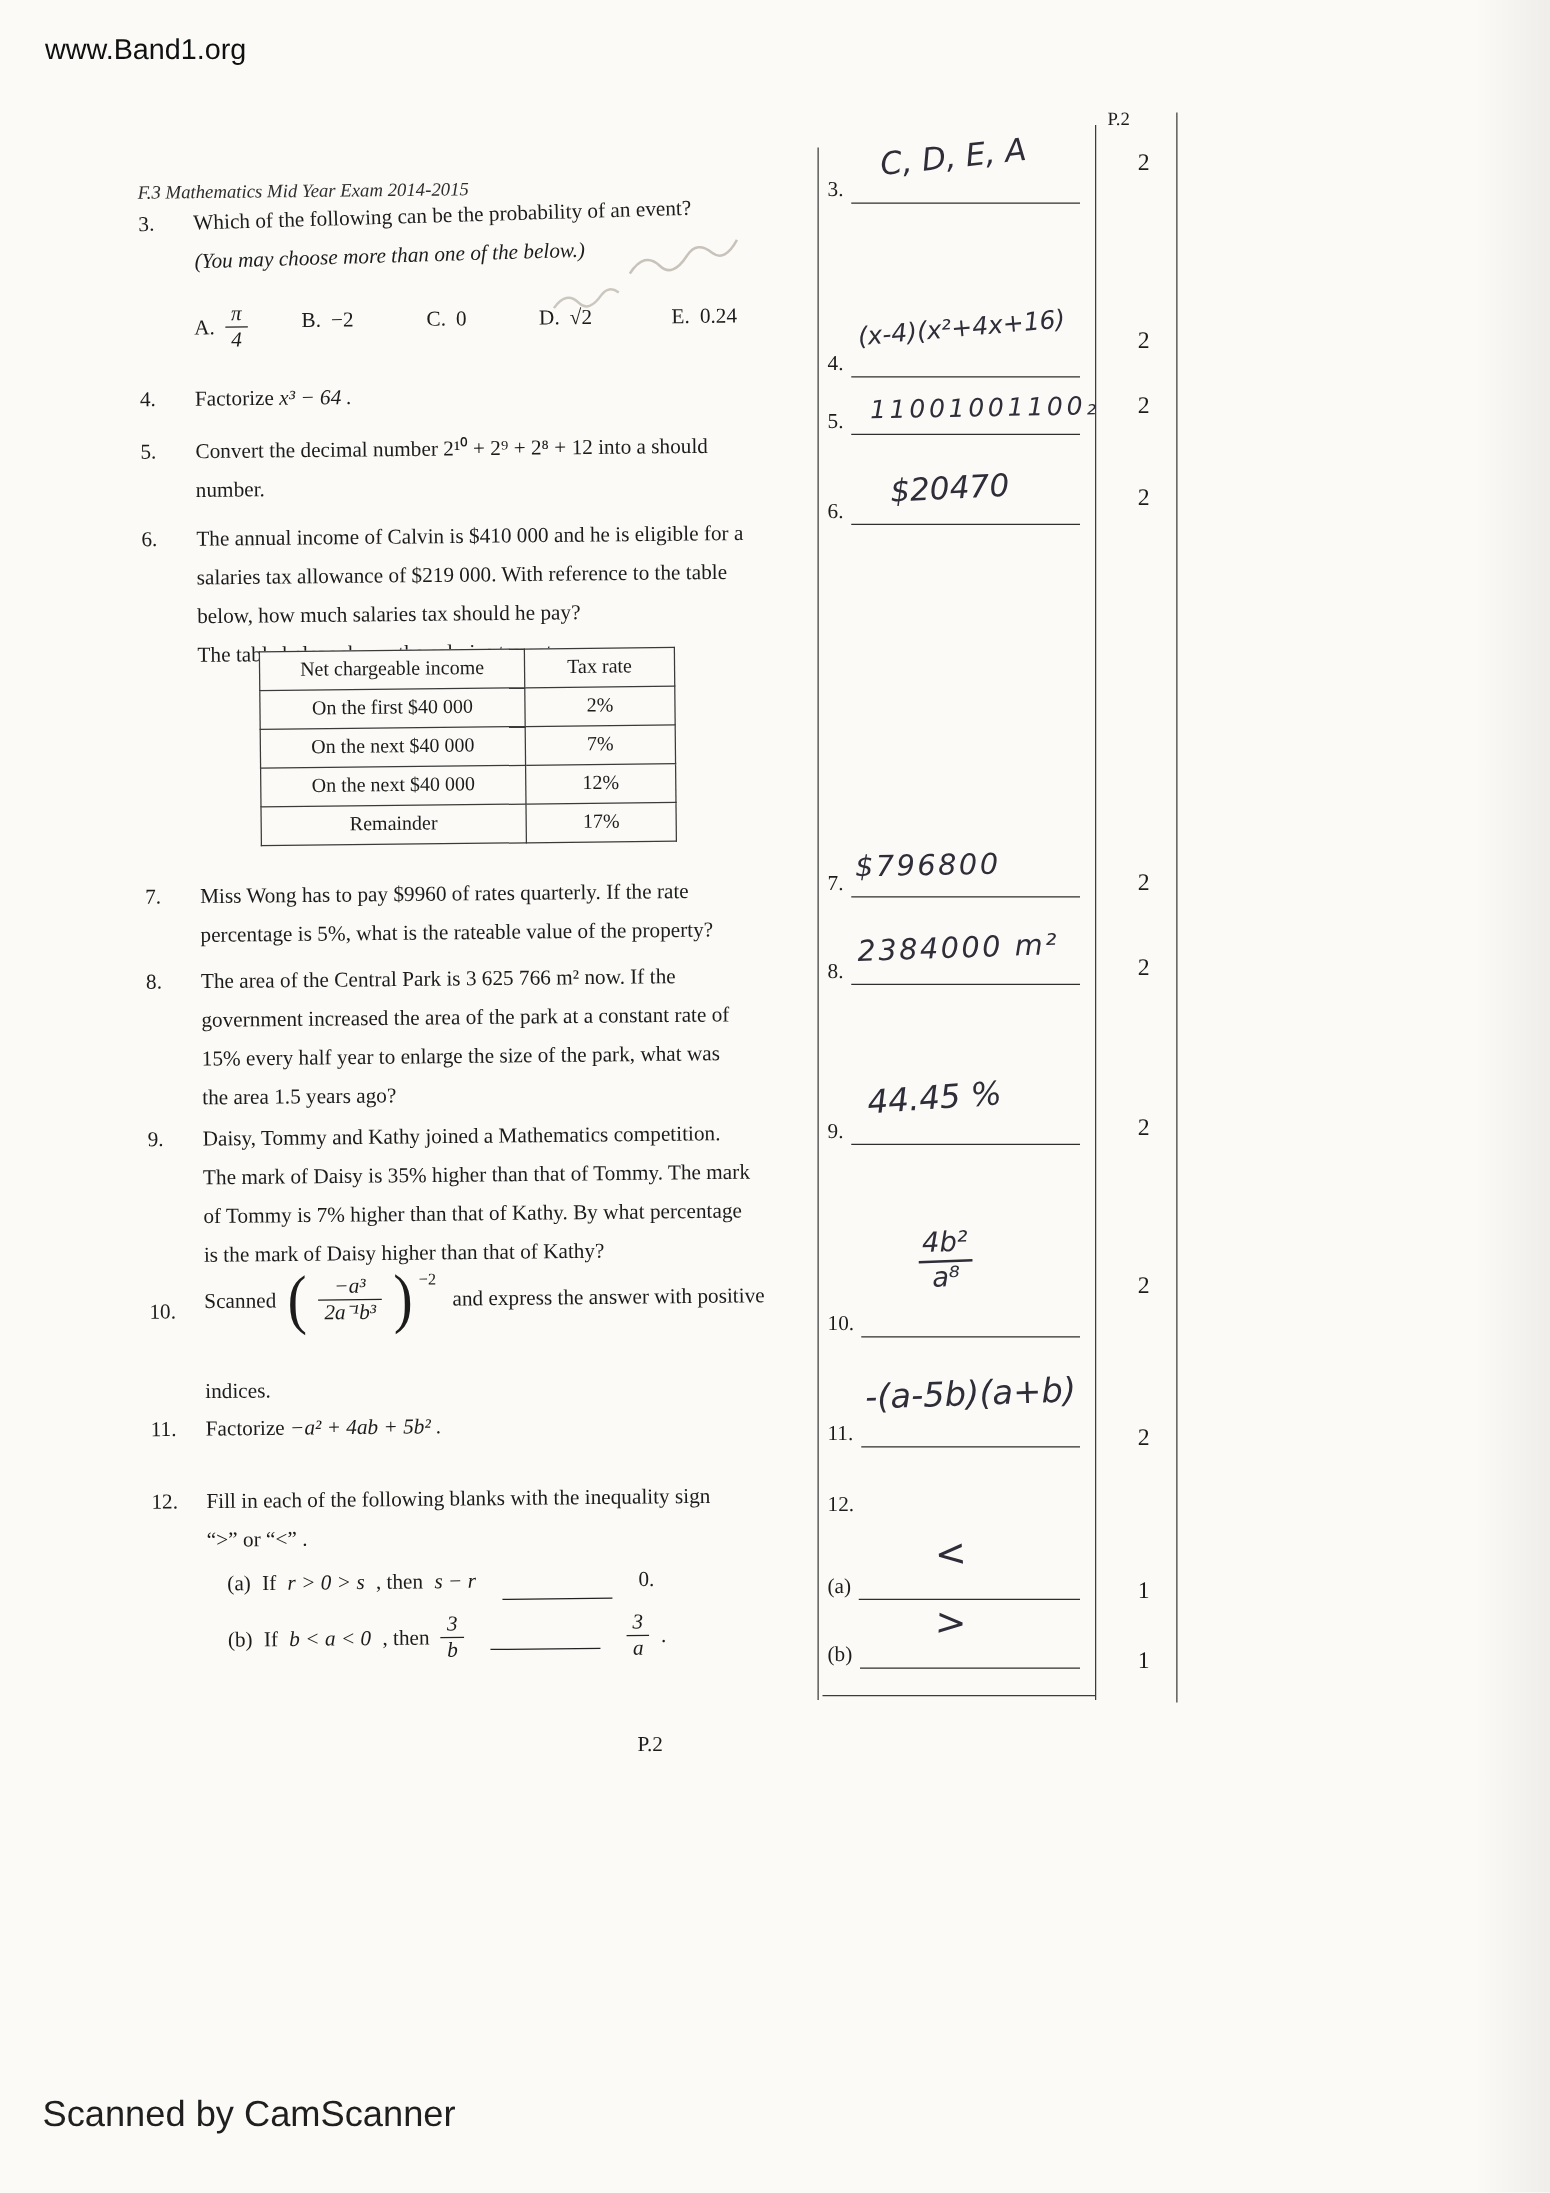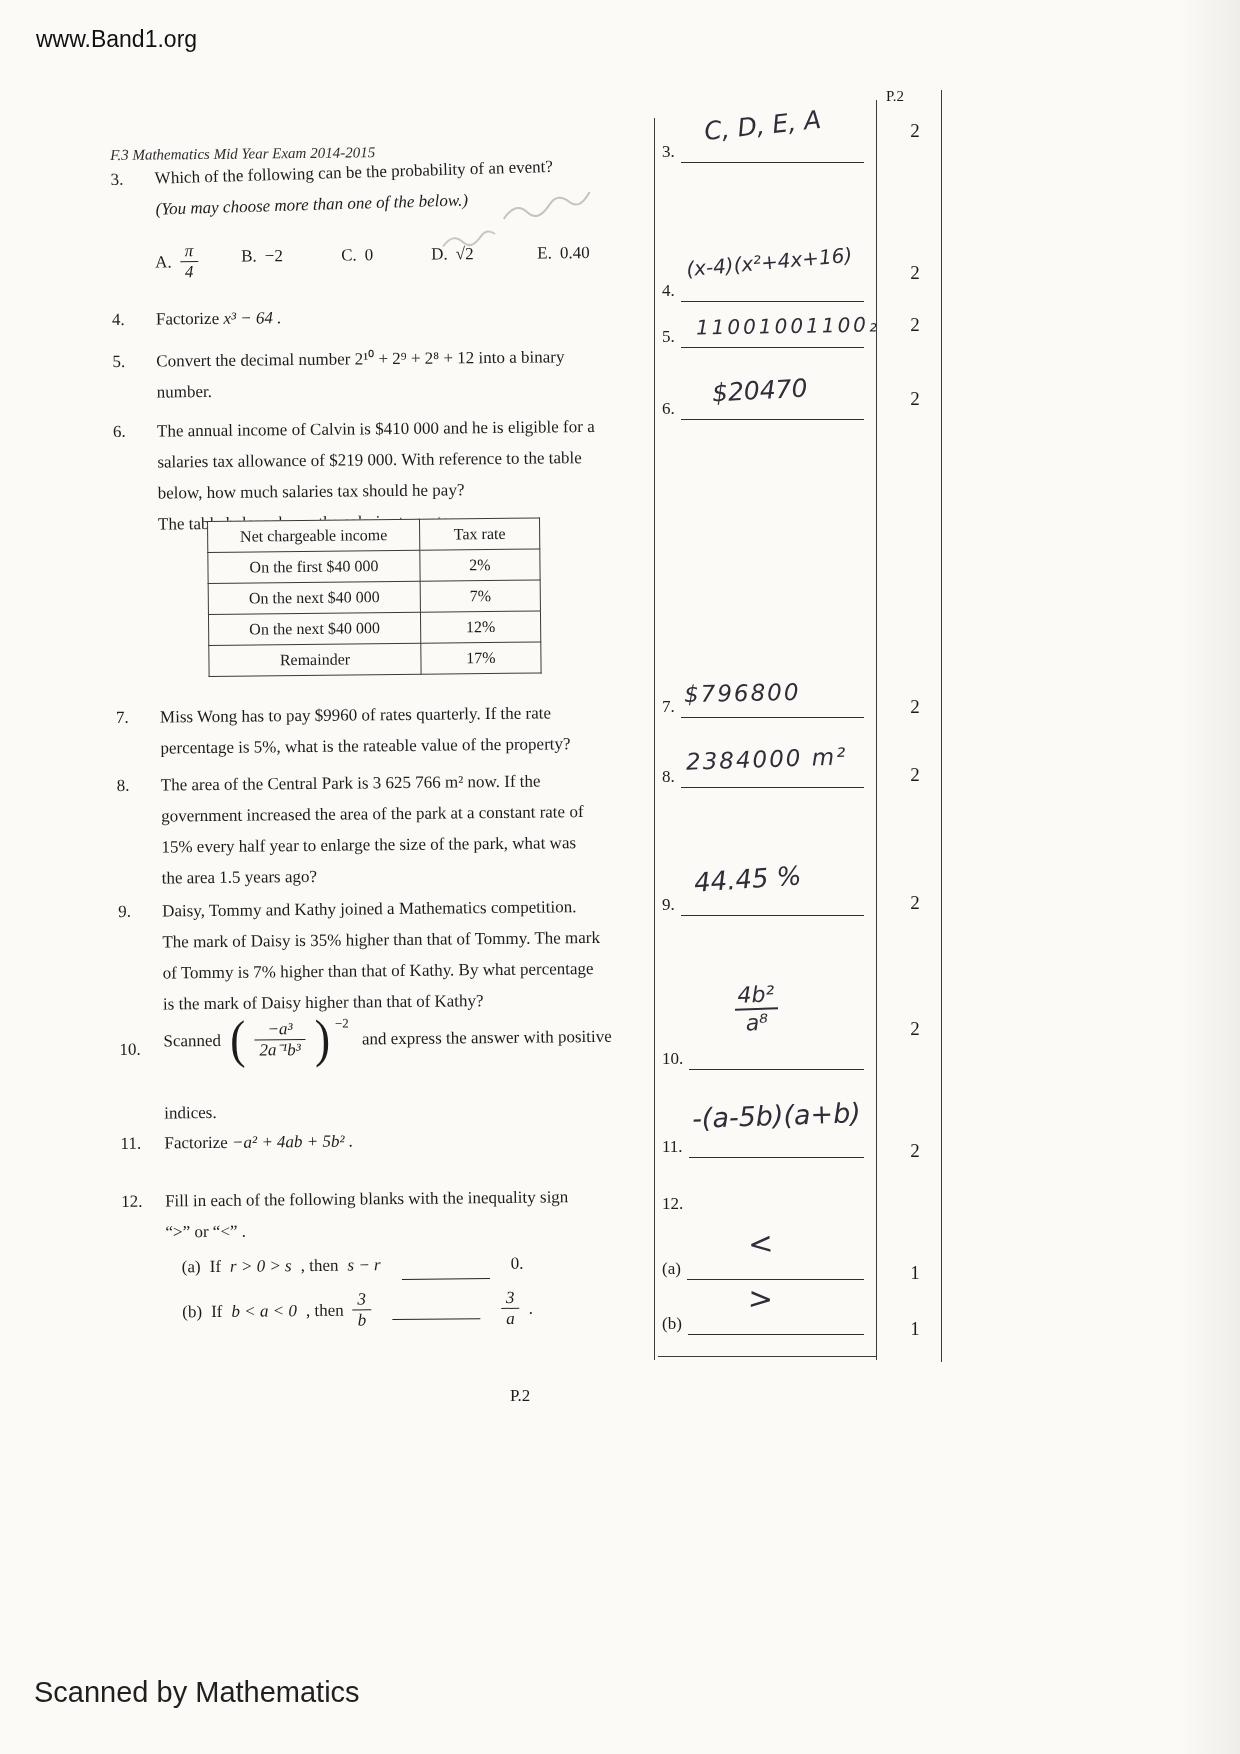--- a/index.html
+++ b/index.html
@@ -127,39 +127,39 @@
     <span class="opt" style="left:232px;">
       <span>C.</span>
       <span>0</span>
     </span>
     <span class="opt" style="left:322px;">
       <span>D.</span>
       <span>√2</span>
     </span>
     <span class="opt" style="left:428px;">
       <span>E.</span>
-      <span>0.40</span>
+      <span>0.24</span>
     </span>
   </div>
 
   <div class="qblock" style="top:164px;">
     <span class="qnum">4.</span>
     <div class="qtext">
       <span>Factorize</span>
       <span class="mathit">x³ − 64 .</span>
     </div>
   </div>
 
   <div class="qblock" style="top:206px;">
     <span class="qnum">5.</span>
     <div class="qtext">
       <div>
         <span>Convert the decimal number</span>
         <span>2¹⁰ + 2⁹ + 2⁸ + 12</span>
-        <span>into a binary</span>
+        <span>into a should</span>
       </div>
       <div>number.</div>
     </div>
   </div>
 
   <div class="qblock" style="top:276px;">
     <span class="qnum">6.</span>
     <div class="qtext">
       <div>The annual income of Calvin is $410 000 and he is eligible for a</div>
       <div>salaries tax allowance of $219 000. With reference to the table</div>
@@ -374,13 +374,13 @@
 <div class="mark" style="top:388px;">2</div>
 <div class="mark" style="top:696px;">2</div>
 <div class="mark" style="top:764px;">2</div>
 <div class="mark" style="top:892px;">2</div>
 <div class="mark" style="top:1018px;">2</div>
 <div class="mark" style="top:1140px;">2</div>
 <div class="mark" style="top:1262px;">1</div>
 <div class="mark" style="top:1318px;">1</div>
 
 <div class="page-bottom-label">P.2</div>
-<div class="scanner-credit">Scanned by Mathematics</div>
+<div class="scanner-credit">Scanned by CamScanner</div>
 
 </body></html>

